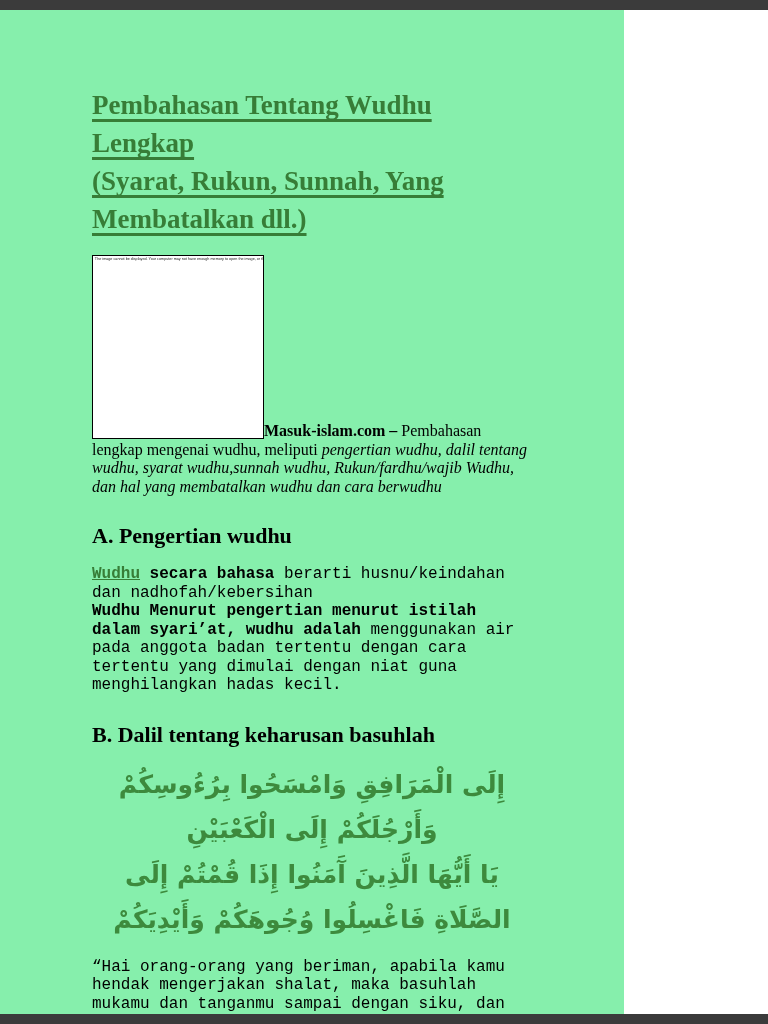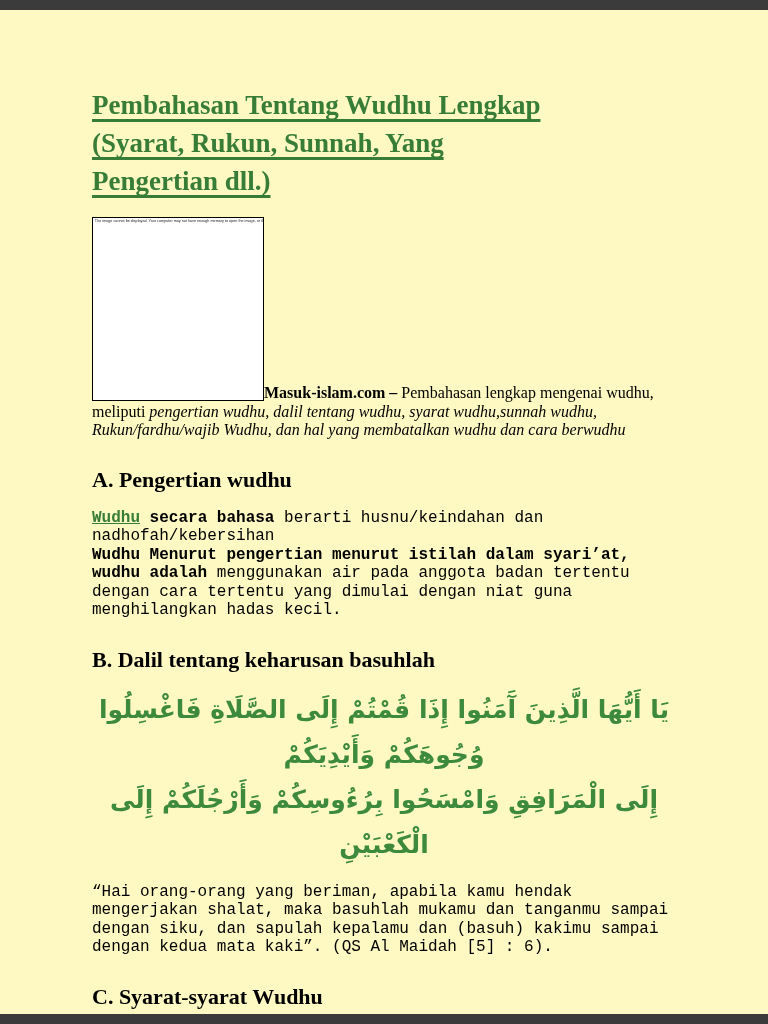--- a/index.html
+++ b/index.html
@@ -12,22 +12,22 @@
     overflow: hidden;
   }
   .viewer-bar {
     position: absolute; left: 0; width: 768px; height: 10px;
     background: #3b3b3b;
   }
   .viewer-bar.top { top: 0; }
   .viewer-bar.bottom { bottom: 0; }
   .page {
     position: absolute; top: 10px; left: 0;
-    width: 768px; height: 1004px;
-    background: #fef9c3;
+    width: 624px; height: 1004px;
+    background: #86efac;
     padding: 0 92px;
   }
   
   .doc-title {
     margin-top: 76px;
     font-size: 27px;
     font-weight: bold;
     color: #377d37;
     line-height: 38px;
   }
@@ -100,35 +100,35 @@
 </head>
 <body>
 
 <div class="viewer-bar top"></div>
 
 <div class="page">
 
   <h1 class="doc-title">
     <span class="tline"><span class="u">Pembahasan Tentang Wudhu Lengkap</span></span>
     <span class="tline"><span class="u">(Syarat, Rukun, Sunnah, Yang</span></span>
-    <span class="tline"><span class="u">Pengertian dll.)</span></span>
+    <span class="tline"><span class="u">Membatalkan dll.)</span></span>
   </h1>
 
 
   <p class="intro"><span class="img-placeholder"><span class="alt-text">The image cannot be displayed. Your computer may not have enough memory to open the image, or the image may have been corrupted.</span></span><span class="bold">Masuk-islam.com –</span><span> Pembahasan lengkap mengenai wudhu, meliputi </span><span class="ital">pengertian wudhu, dalil tentang wudhu, syarat wudhu,sunnah wudhu, Rukun/fardhu/wajib Wudhu, dan hal yang membatalkan wudhu dan cara berwudhu</span></p>
 
   <h2 class="section-heading">A. Pengertian wudhu</h2>
 
   <p class="body-para"><span class="glink bold">Wudhu</span><span class="bold"> secara bahasa</span><span> berarti husnu/keindahan dan nadhofah/kebersihan</span><br><span class="bold">Wudhu Menurut pengertian menurut istilah dalam syari’at, wudhu adalah</span><span> menggunakan air pada anggota badan tertentu dengan cara tertentu yang dimulai dengan niat guna menghilangkan hadas kecil.</span></p>
 
   <h2 class="section-heading">B. Dalil tentang keharusan basuhlah</h2>
 
   <div class="arabic">
+    <span class="aline">إِلَى الْمَرَافِقِ وَامْسَحُوا بِرُءُوسِكُمْ وَأَرْجُلَكُمْ إِلَى الْكَعْبَيْنِ</span>
     <span class="aline">يَا أَيُّهَا الَّذِينَ آَمَنُوا إِذَا قُمْتُمْ إِلَى الصَّلَاةِ فَاغْسِلُوا وُجُوهَكُمْ وَأَيْدِيَكُمْ</span>
-    <span class="aline">إِلَى الْمَرَافِقِ وَامْسَحُوا بِرُءُوسِكُمْ وَأَرْجُلَكُمْ إِلَى الْكَعْبَيْنِ</span>
   </div>
 
   <p class="body-para">“Hai orang-orang yang beriman, apabila kamu hendak mengerjakan shalat, maka basuhlah mukamu dan tanganmu sampai dengan siku, dan sapulah kepalamu dan (basuh) kakimu sampai dengan kedua mata kaki”. (QS Al Maidah [5] : 6).</p>
 
   <h2 class="section-heading">C. Syarat-syarat Wudhu</h2>
 
   <div class="num-list">
     <div class="num-row">
       <span class="num-marker">1.</span>
       <span class="num-text">Islam</span>

